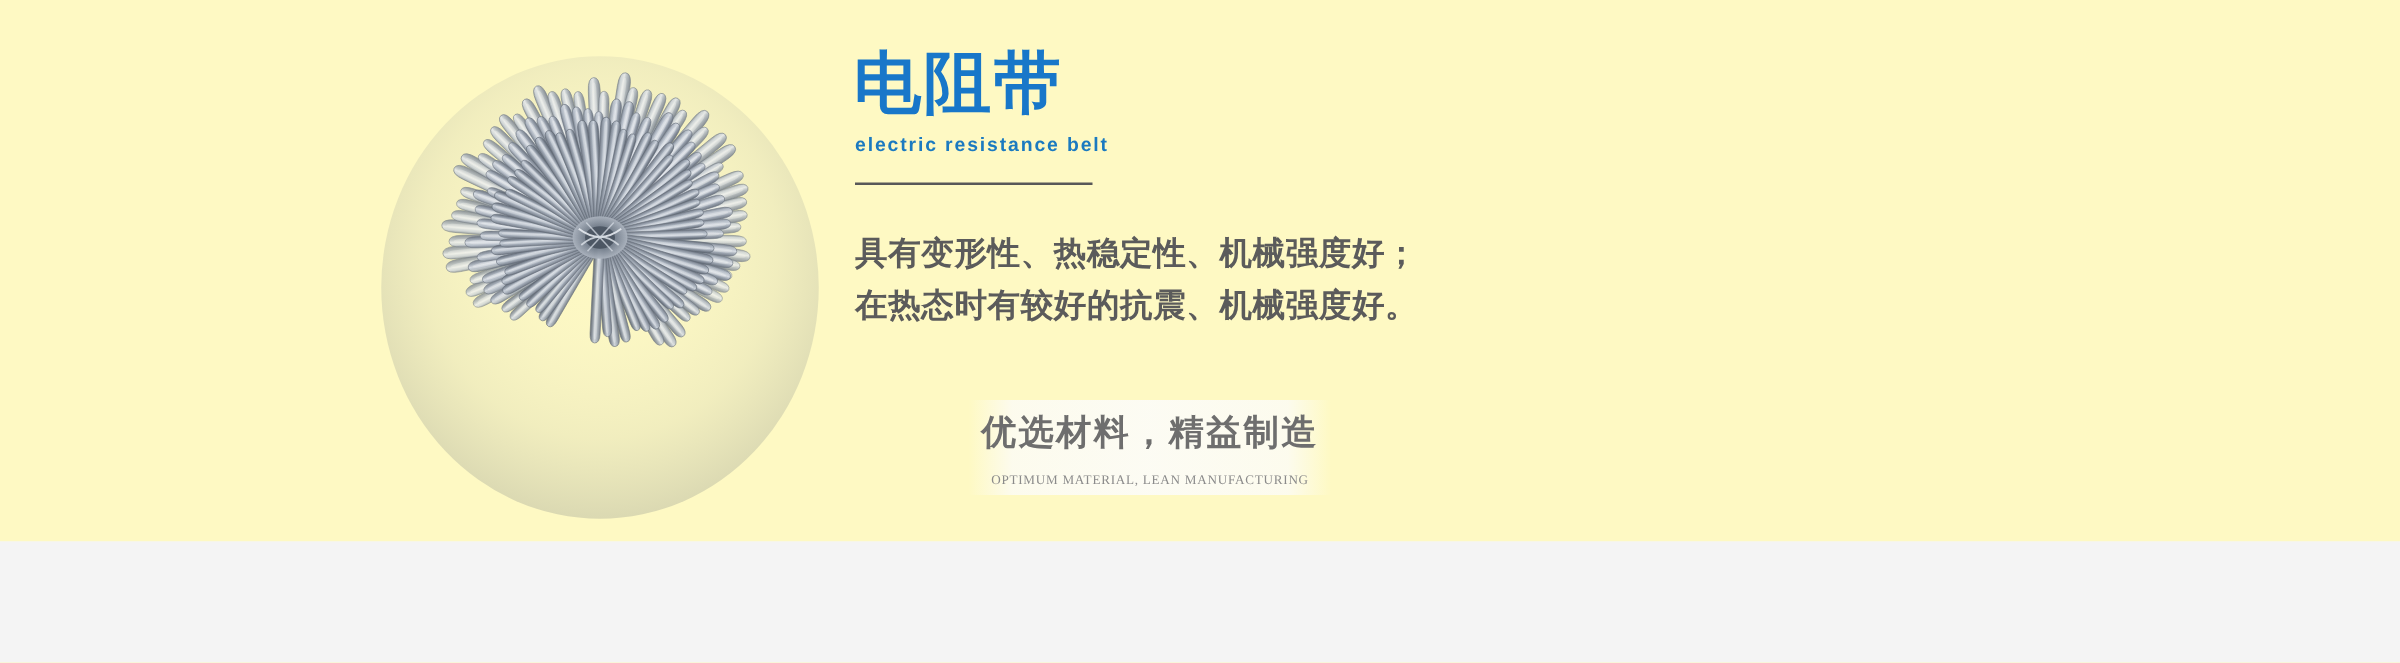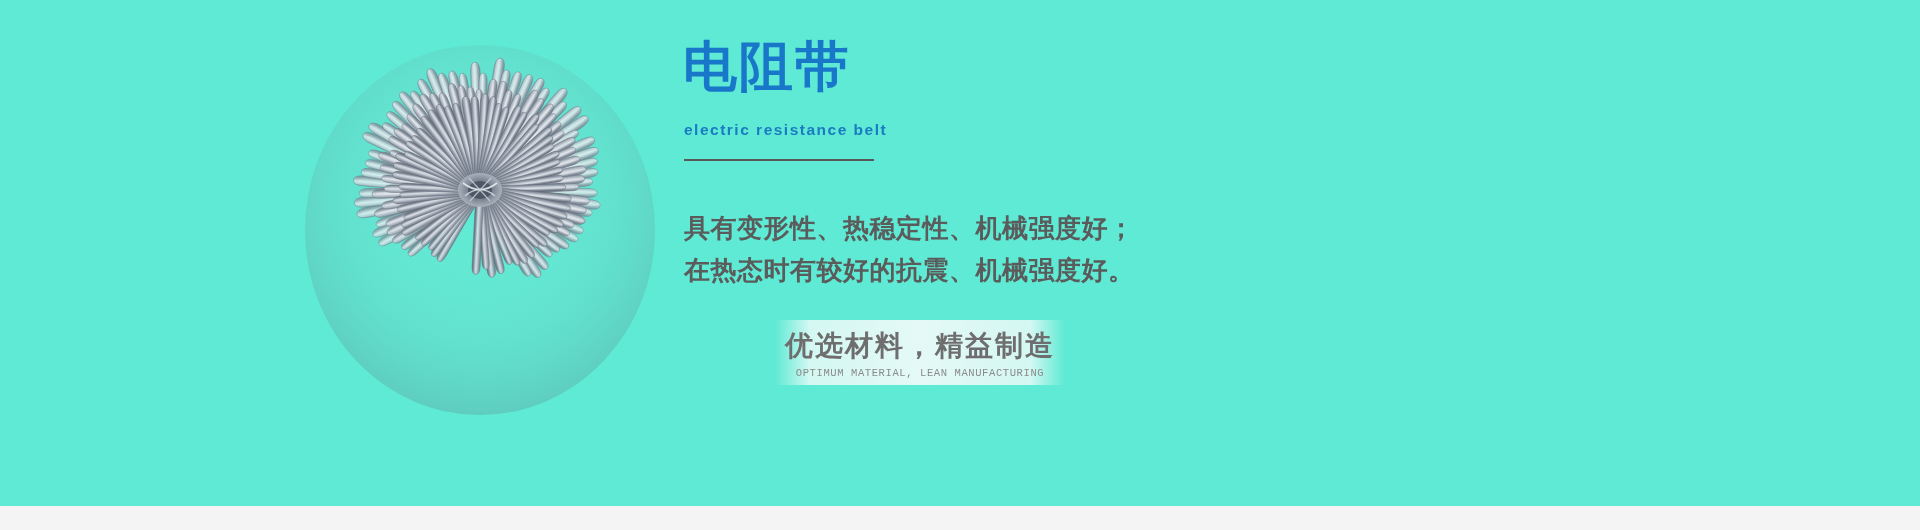--- a/index.html
+++ b/index.html
@@ -11,22 +11,22 @@
     width: 1920px;
     height: 530px;
     background: #f4f4f4;
     font-family: "Liberation Sans", "DejaVu Sans", sans-serif;
     overflow: hidden;
   }
 
   .banner {
     position: relative;
     width: 1920px;
-    height: 506px;
-    background: #5eead4;
+    height: 433px;
+    background: #fef9c3;
   }
 
   
   .product-area {
     position: absolute;
     left: 300px;
     top: 40px;
     width: 360px;
     height: 400px;
   }
@@ -57,33 +57,33 @@
     padding: 0 0 0 2px;
     white-space: nowrap;
   }
 
   .title-en {
     font-family: "Liberation Sans", "DejaVu Sans", sans-serif;
     font-size: 15.5px;
     font-weight: bold;
     color: #1b7ac0;
     letter-spacing: 1.5px;
-    margin: 27px 0 0 3px;
+    margin: 14px 0 0 3px;
     white-space: nowrap;
   }
 
   .divider {
     width: 190px;
     height: 2px;
     background: #585858;
     margin: 20px 0 0 3px;
   }
 
   .body-text {
-    margin: 46px 0 0 3px;
+    margin: 34px 0 0 3px;
     font-family: "DejaVu Sans", "Liberation Sans", sans-serif;
     font-size: 26px;
     font-weight: bold;
     line-height: 1.62;
     color: #5b5b5b;
     letter-spacing: 0.5px;
     white-space: nowrap;
   }
   .body-text .line { display: block; }
 
@@ -107,25 +107,25 @@
     font-family: "DejaVu Sans", "Liberation Sans", sans-serif;
     font-size: 28px;
     font-weight: bold;
     color: #6e6e6e;
     letter-spacing: 2px;
     line-height: 1.25;
     white-space: nowrap;
   }
 
   .tagline-en {
-    font-family: Liberation Mono, monospace;
+    font-family: Liberation Serif, serif;
     font-size: 10.5px;
     color: #8b8b8b;
     letter-spacing: 0.6px;
-    margin-top: 4px;
+    margin-top: 16px;
     white-space: nowrap;
   }
 </style>
 </head>
 <body>
 
 <div class="banner">
 
   <div class="product-area">
     <svg class="product-svg" viewBox="0 0 360 400" xmlns="http://www.w3.org/2000/svg">

